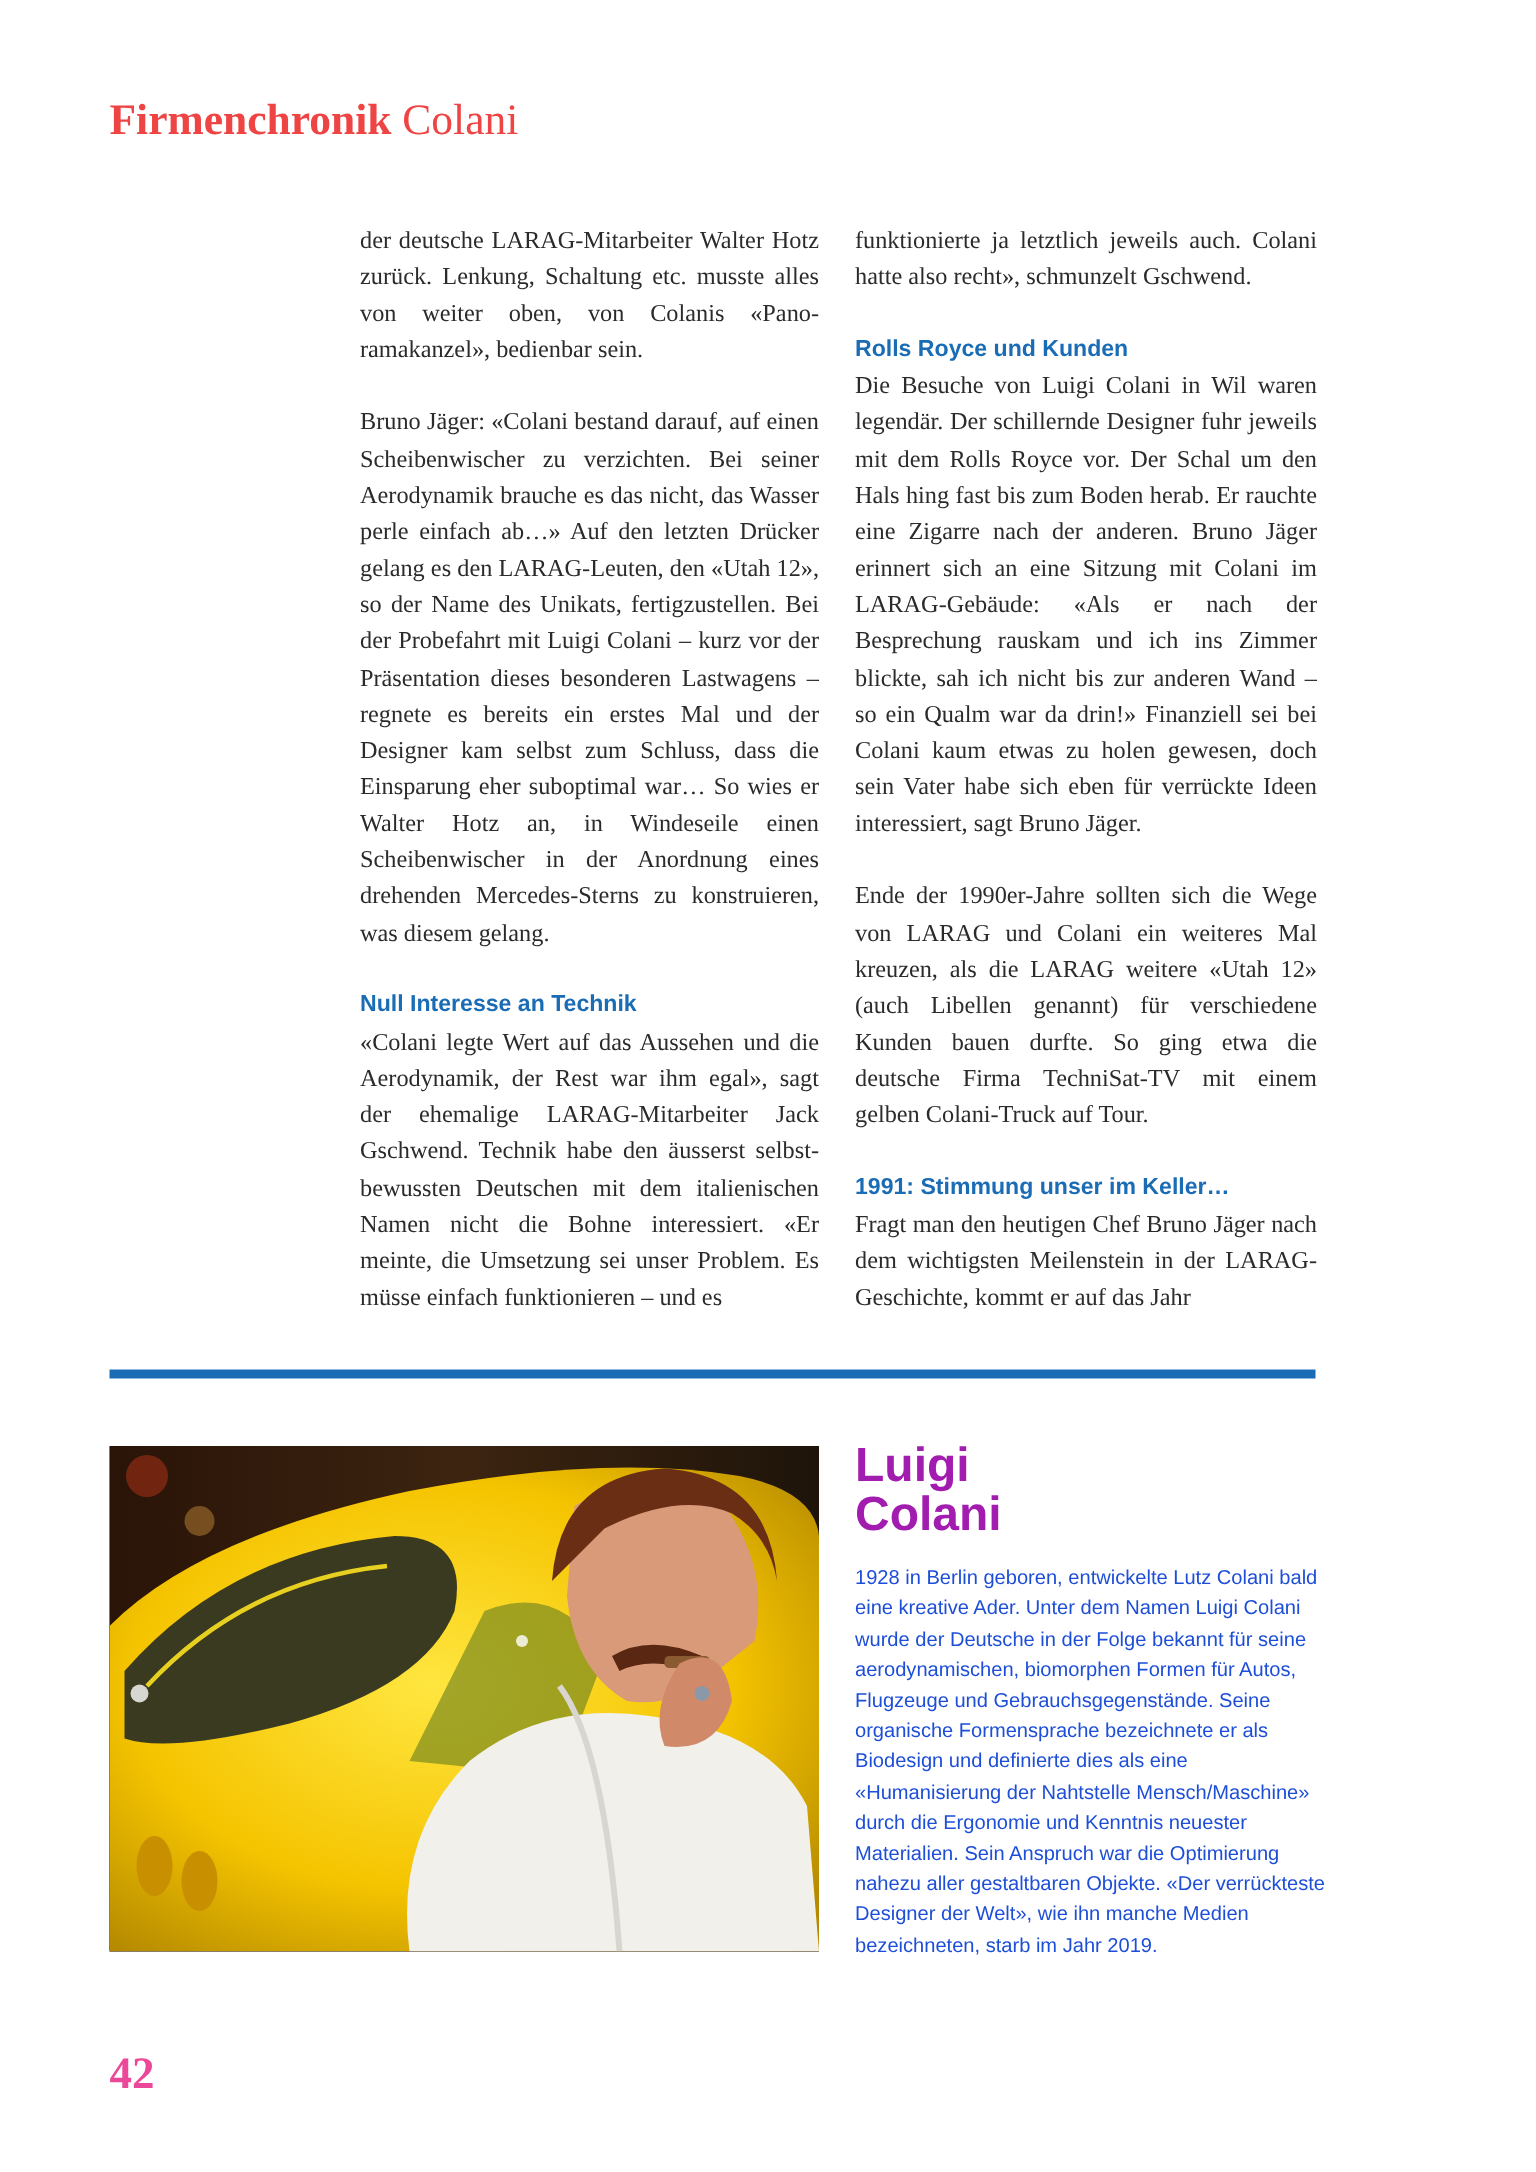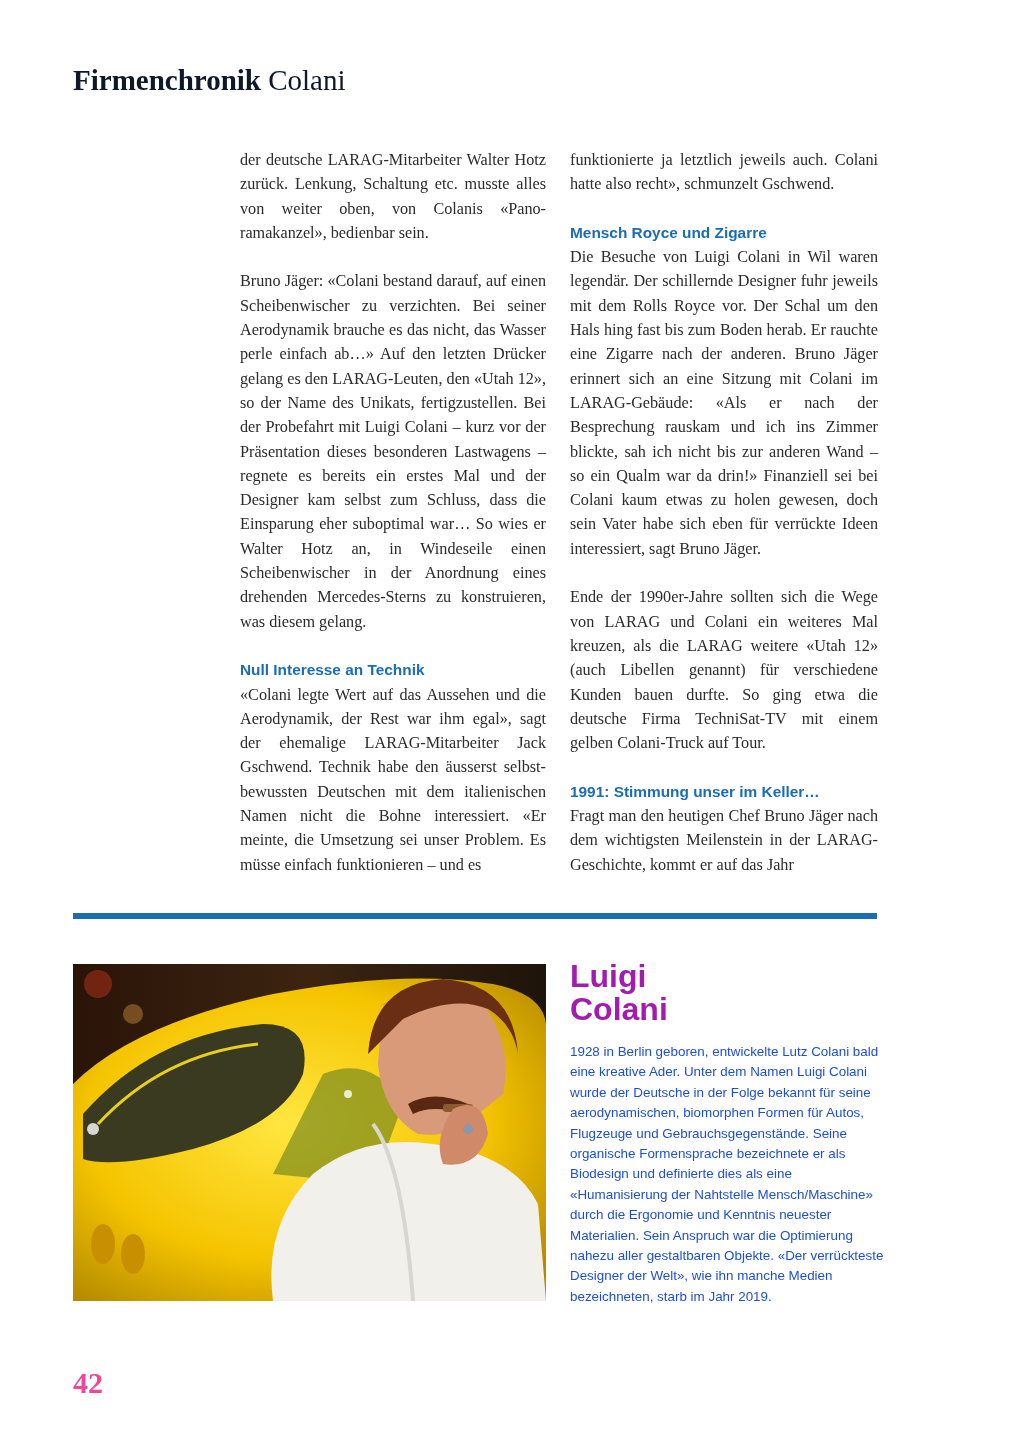--- a/index.html
+++ b/index.html
@@ -1,20 +1,20 @@
 <!DOCTYPE html>
 <html><head>
 <meta charset="utf-8">
 <style>
   html, body { margin: 0; padding: 0; background: #ffffff; }
   body { width: 1024px; height: 1448px; position: relative; overflow: hidden; }
   .page-header {
     position: absolute; left: 73px; top: 66px;
     font-family: "Liberation Serif", "DejaVu Serif", serif;
-    font-size: 29px; color: #0f172a; line-height: 1; white-space: nowrap;
+    font-size: 29px; color: #ef4444; line-height: 1; white-space: nowrap;
   }
   .page-header .hbold { font-weight: bold; }
   .col {
     position: absolute; top: 148px;
     font-family: "Liberation Serif", "DejaVu Serif", serif;
     font-size: 16.2px; line-height: 24.3px; color: #2b2b2b;
     text-align: justify; hyphens: manual;
   }
   .col-left { left: 240px; width: 306px; }
   .col-right { left: 570px; width: 308px; }
@@ -60,21 +60,21 @@
 
 <div class="col col-left">
   <p>der deutsche LARAG-Mitarbeiter Walter Hotz zurück. Lenkung, Schaltung etc. muss­te alles von weiter oben, von Colanis «Pano­ramakanzel», bedienbar sein.</p>
   <p>Bruno Jäger: «Colani bestand darauf, auf einen Scheibenwischer zu verzichten. Bei seiner Aerodynamik brauche es das nicht, das Wasser perle einfach ab…» Auf den letz­ten Drücker gelang es den LARAG-Leuten, den «Utah 12», so der Name des Unikats, fertigzustellen. Bei der Probefahrt mit Lui­gi Colani – kurz vor der Präsentation dieses besonderen Lastwagens – regnete es bereits ein erstes Mal und der Designer kam selbst zum Schluss, dass die Einsparung eher sub­optimal war… So wies er Walter Hotz an, in Windeseile einen Scheibenwischer in der Anordnung eines drehenden Mercedes-Sterns zu konstruieren, was diesem gelang.</p>
   <h3>Null Interesse an Technik</h3>
   <p>«Colani legte Wert auf das Aussehen und die Aerodynamik, der Rest war ihm egal», sagt der ehemalige LARAG-Mitarbeiter Jack Gschwend. Technik habe den äusserst selbst­bewussten Deutschen mit dem italienischen Namen nicht die Bohne interessiert. «Er meinte, die Umsetzung sei unser Problem. Es müsse einfach funktionieren – und es</p>
 </div>
 
 <div class="col col-right">
   <p>funktionierte ja letztlich jeweils auch. Cola­ni hatte also recht», schmunzelt Gschwend.</p>
-  <h3>Mensch Royce und Zigarre</h3>
+  <h3>Rolls Royce und Kunden</h3>
   <p>Die Besuche von Luigi Colani in Wil waren legendär. Der schillernde Designer fuhr je­weils mit dem Rolls Royce vor. Der Schal um den Hals hing fast bis zum Boden herab. Er rauchte eine Zigarre nach der anderen. Bruno Jäger erinnert sich an eine Sitzung mit Co­lani im LARAG-Gebäude: «Als er nach der Besprechung rauskam und ich ins Zimmer blickte, sah ich nicht bis zur anderen Wand – so ein Qualm war da drin!» Finanziell sei bei Colani kaum etwas zu holen gewesen, doch sein Vater habe sich eben für verrückte Ideen interessiert, sagt Bruno Jäger.</p>
   <p>Ende der 1990er-Jahre sollten sich die Wege von LARAG und Colani ein weiteres Mal kreuzen, als die LARAG weitere «Utah 12» (auch Libellen genannt) für verschiede­ne Kunden bauen durfte. So ging etwa die deutsche Firma TechniSat-TV mit einem gelben Colani-Truck auf Tour.</p>
   <h3>1991: Stimmung unser im Keller…</h3>
   <p>Fragt man den heutigen Chef Bruno Jäger nach dem wichtigsten Meilenstein in der LARAG-Geschichte, kommt er auf das Jahr</p>
 </div>
 
 <div class="divider"></div>
 
 <div class="photo" title="Luigi Colani in white sweater smoking a cigar in front of a yellow car">
   <svg viewBox="0 0 473 337" preserveAspectRatio="none">

